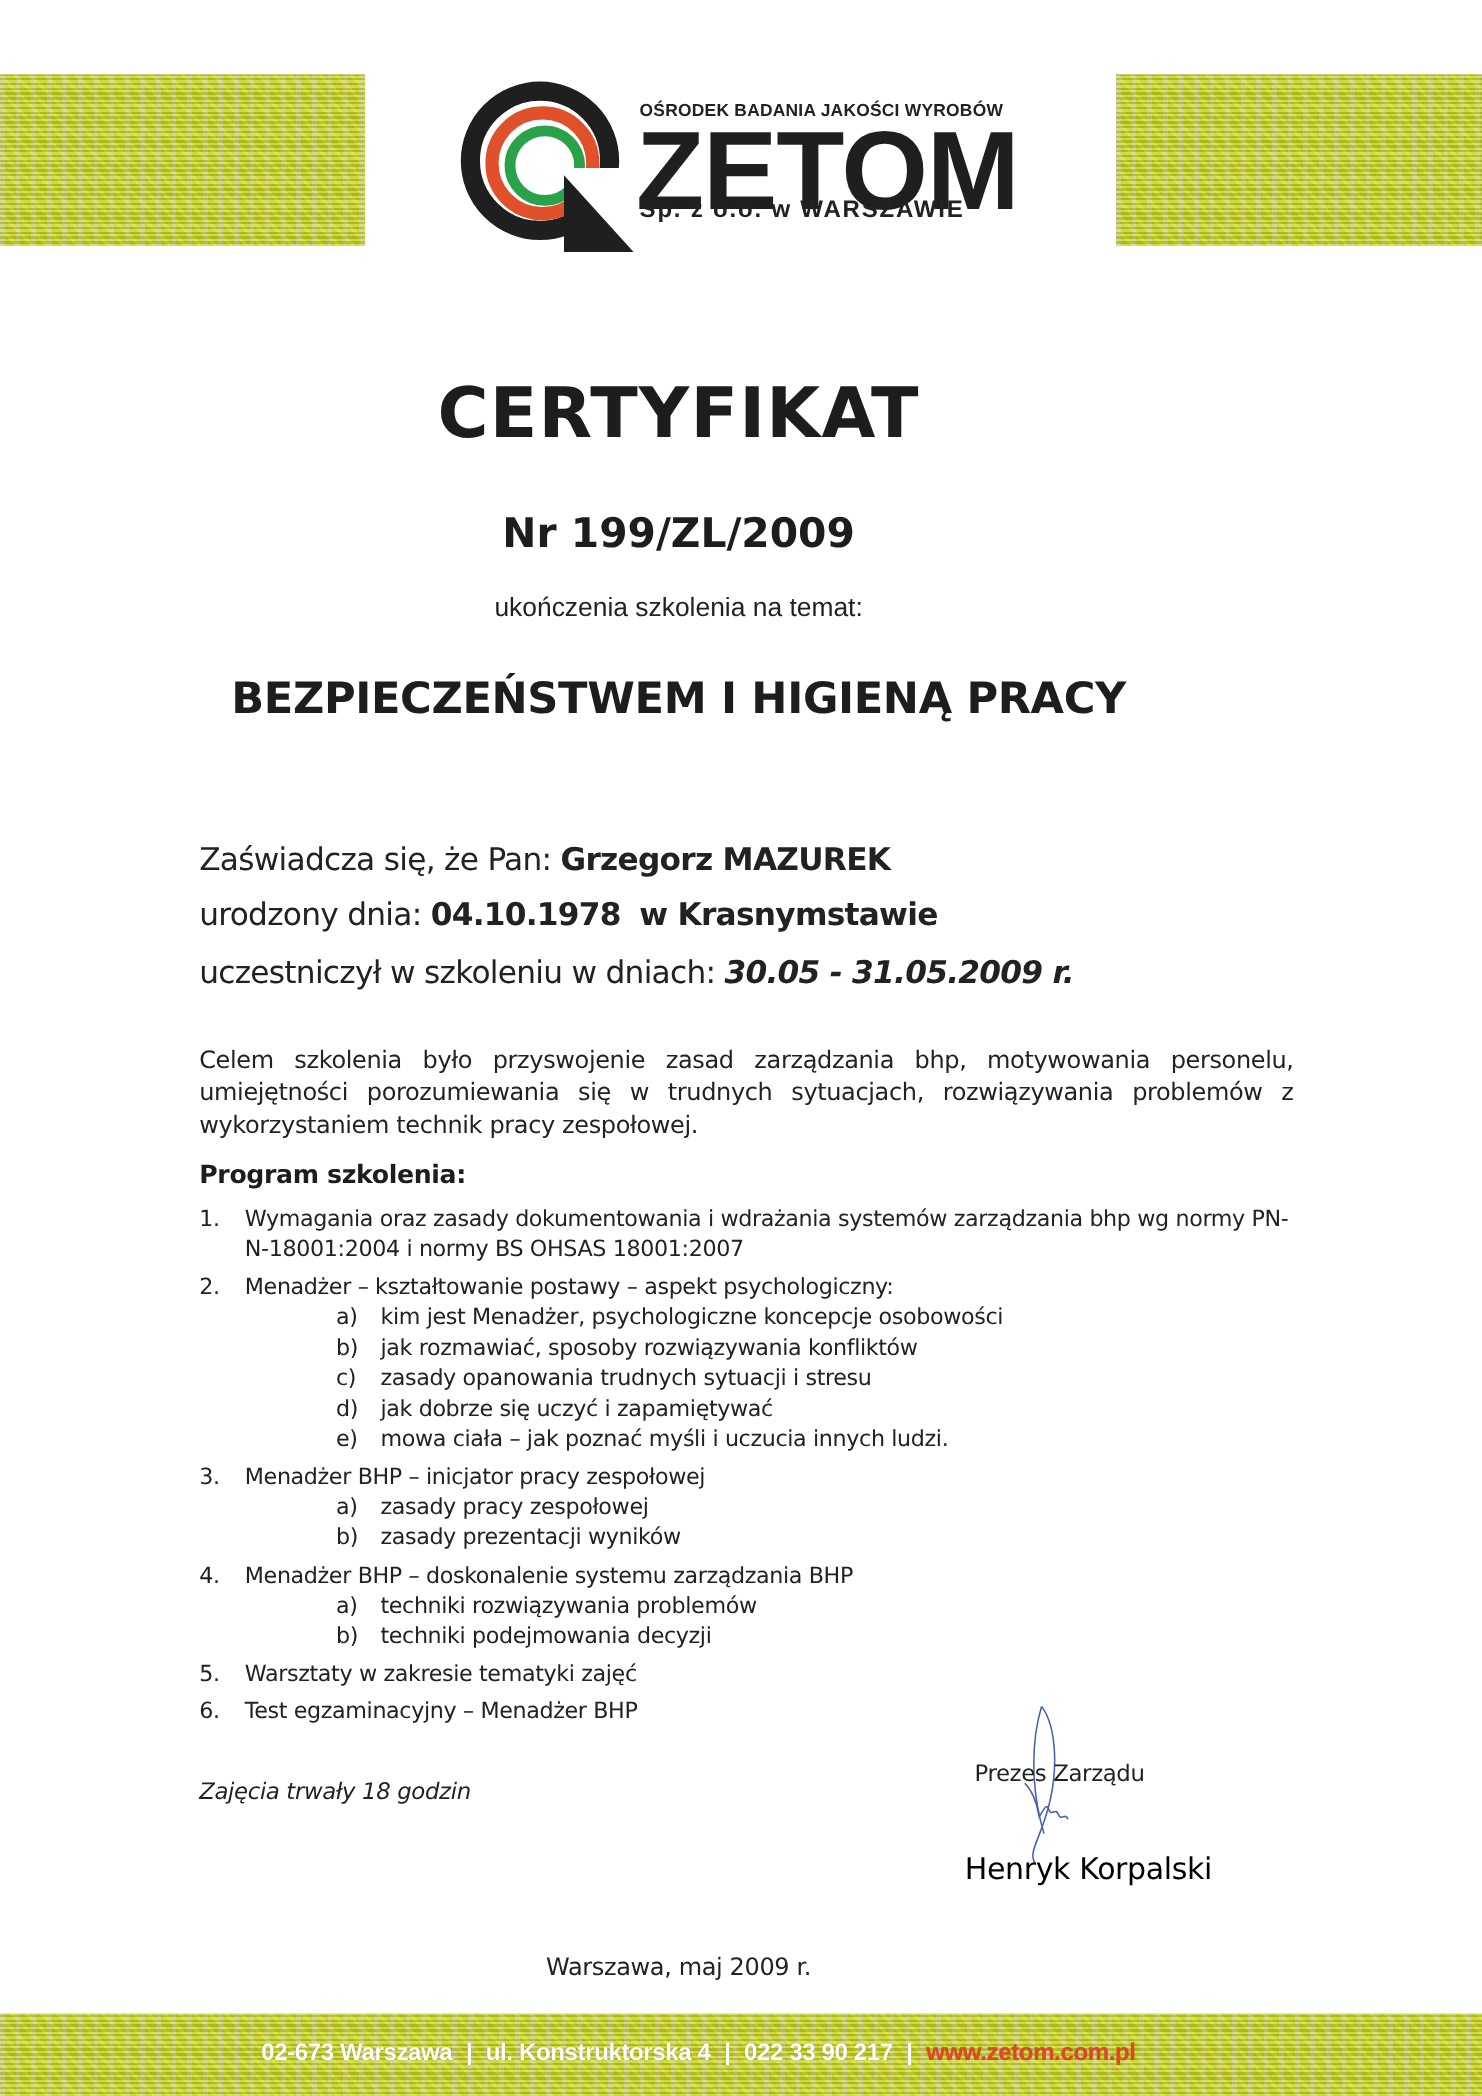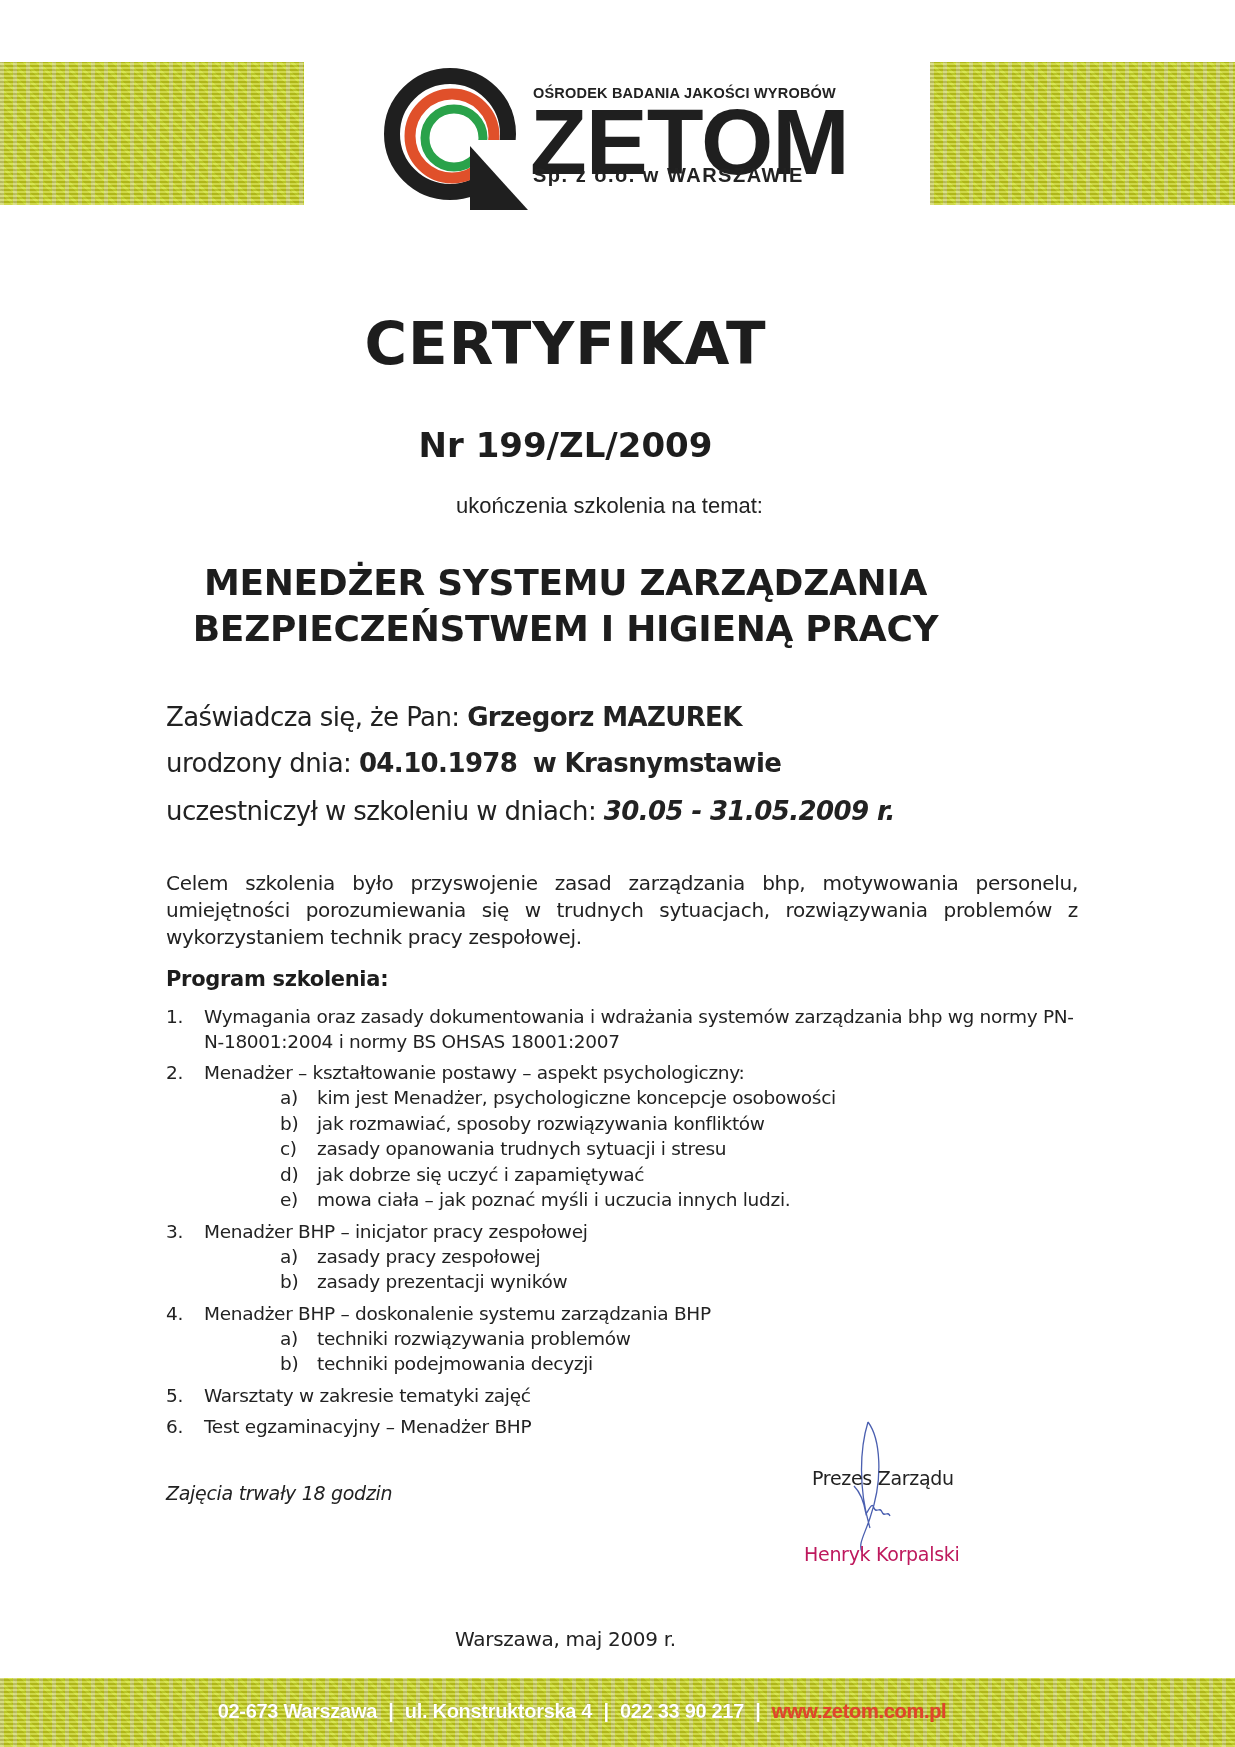--- a/index.html
+++ b/index.html
@@ -21,21 +21,21 @@
 
     #logo { position: absolute; left: 378px; top: 62px; width: 480px; height: 150px; }
     #logo-mark { position: absolute; left: 0; top: 0; width: 160px; height: 150px; }
     #logo-top { position: absolute; left: 155px; top: 23px; font-family: "Liberation Sans", sans-serif; font-weight: bold; font-size: 14.5px; letter-spacing: 0.2px; color: #222; white-space: nowrap; }
     #logo-name { position: absolute; left: 152px; top: 34px; font-family: "Liberation Sans", sans-serif; font-weight: bold; font-size: 93px; line-height: 92px; letter-spacing: -1px; color: #1f1f1f; }
     #logo-bottom { position: absolute; left: 155px; top: 102px; font-family: "Liberation Sans", sans-serif; font-weight: bold; font-size: 20px; letter-spacing: 1.5px; color: #222; white-space: nowrap; }
 
     .center { position: absolute; left: 0; width: 1131px; text-align: center; }
     #title { top: 310px; font-family: "DejaVu Sans", sans-serif; font-weight: bold; font-size: 58px; letter-spacing: 1px; color: #1d1d1d; }
     #cert-number { top: 425px; font-weight: bold; font-size: 34px; color: #1d1d1d; }
-    #subtitle { top: 493px; font-family: "Liberation Sans", sans-serif; font-size: 22px; color: #222; padding-left: 44px; }
+    #subtitle { top: 493px; font-family: "Liberation Sans", sans-serif; font-size: 22px; color: #222; }
     #course { top: 560px; font-weight: bold; font-size: 36px; line-height: 46px; color: #1d1d1d; letter-spacing: -0.3px; }
 
     .lead { position: absolute; left: 166px; font-size: 26px; color: #222; white-space: nowrap; letter-spacing: -0.6px; }
     .lead b { font-weight: bold; }
     .lead i { font-weight: bold; font-style: italic; }
     #line-name { top: 702px; }
     #line-birth { top: 748px; }
     #line-dates { top: 796px; }
 
     #goal { position: absolute; left: 166px; top: 870px; width: 912px; font-size: 20px; line-height: 27px; text-align: justify; color: #222; letter-spacing: -0.3px; }
@@ -43,21 +43,21 @@
 
     #program { position: absolute; left: 166px; top: 1004px; width: 920px; font-size: 18.5px; color: #222; letter-spacing: -0.3px; }
     .item { position: relative; padding-left: 38px; line-height: 25px; margin-bottom: 6px; }
     .num { position: absolute; left: 0; top: 0; }
     .subs { margin-top: 0; }
     .sub { position: relative; padding-left: 151px; line-height: 25.5px; }
     .sub-l { position: absolute; left: 114px; top: 0; }
 
     #duration { position: absolute; left: 166px; top: 1482px; font-style: italic; font-size: 19px; color: #222; letter-spacing: -0.3px; }
     #sig-role { position: absolute; left: 812px; top: 1467px; font-size: 19px; color: #222; letter-spacing: -0.3px; }
-    #sig-name { position: absolute; left: 804px; top: 1543px; font-size: 19px; color: #be185d; letter-spacing: -0.3px; }
+    #sig-name { position: absolute; left: 804px; top: 1543px; font-size: 25px; color: #000000; letter-spacing: -0.3px; }
     #signature { position: absolute; left: 840px; top: 1418px; width: 100px; height: 140px; }
 
     #place-date { top: 1627px; font-size: 20px; color: #222; letter-spacing: -0.3px; }
 
     #footer-text { position: absolute; left: 0; top: 1700px; width: 1164px; text-align: center; font-family: "Liberation Sans", sans-serif; font-weight: bold; font-size: 20px; color: #ffffff; white-space: nowrap; letter-spacing: -0.3px; text-shadow: 0 0 1px rgba(80,80,0,0.4); }
     #footer-text .sep { margin: 0 6px; }
     #footer-web { color: #e2442b; }
   </style>
 </head>
 <body>
@@ -75,21 +75,20 @@
   </svg>
   <div id="logo-top">OŚRODEK BADANIA JAKOŚCI WYROBÓW</div>
   <div id="logo-name">ZETOM</div>
   <div id="logo-bottom">Sp. z o.o. w WARSZAWIE</div>
 </div>
 
 <div class="center" id="title">CERTYFIKAT</div>
 <div class="center" id="cert-number">Nr 199/ZL/2009</div>
 <div class="center" id="subtitle">ukończenia szkolenia na temat:</div>
 <div class="center" id="course">
-  <div>MENEDŻER SYSTEMU ZARZĄDZANIA</div>
   <div>BEZPIECZEŃSTWEM I HIGIENĄ PRACY</div>
 </div>
 
 <div class="lead" id="line-name">
   <span>Zaświadcza się, że Pan:</span>
   <b>Grzegorz MAZUREK</b>
 </div>
 <div class="lead" id="line-birth">
   <span>urodzony dnia:</span>
   <b>04.10.1978</b>&nbsp;

